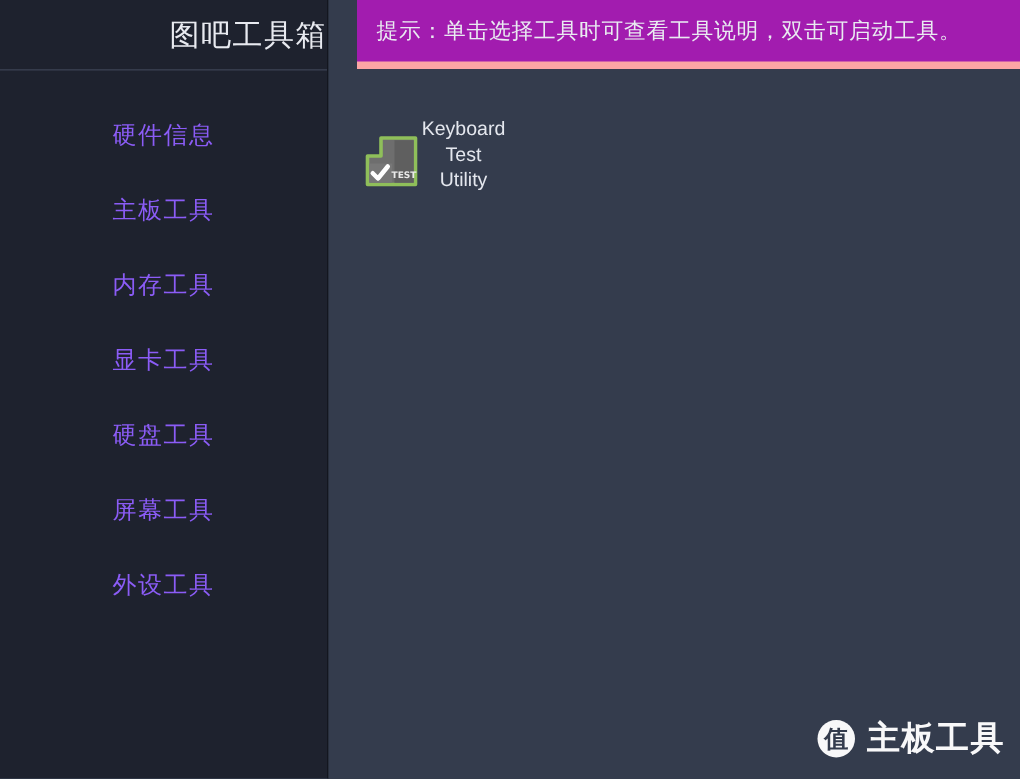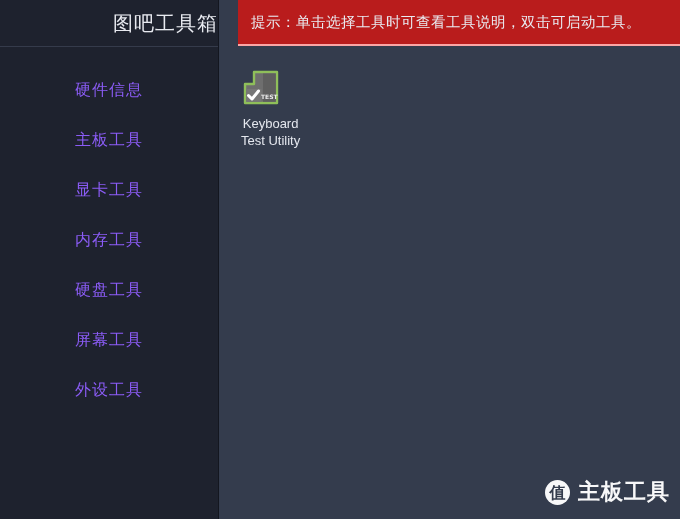--- a/index.html
+++ b/index.html
@@ -71,22 +71,22 @@
     height: 519px;
     background: #343c4d;
     overflow: hidden;
   }
   .tip-bar {
     position: absolute;
     left: 19px;
     top: 0;
     right: 0;
     height: 46px;
-    background: #b91c1c;
-    border-bottom: 2px solid #fca5a5;
+    background: #a21caf;
+    border-bottom: 5px solid #fca5a5;
     display: flex;
     align-items: center;
     box-sizing: border-box;
     text-align: center;
   }
   .tip-text {
     color: #e9ebf1;
     font-size: 14.5px;
     padding-left: 13px;
     letter-spacing: 0.5px;
@@ -99,22 +99,22 @@
     left: 10px;
     top: 56px;
     right: 0;
     bottom: 0;
     padding: 10px 0 0 12px;
     box-sizing: border-box;
   }
   .tool-item {
     width: 96px;
     display: flex;
-    flex-direction: column;
-    align-items: flex-start;
+    flex-direction: row;
+    align-items: flex-end;
     cursor: pointer;
     padding: 4px 0 0 0;
     user-select: none;
   }
   .tool-icon {
     width: 40px;
     height: 38px;
     position: relative;
   }
   .tool-label {
@@ -166,24 +166,24 @@
     <div class="sidebar-divider-glow"></div>
 
     <div class="sidebar-nav">
       <div class="nav-item">
         <span>硬件信息</span>
       </div>
       <div class="nav-item">
         <span>主板工具</span>
       </div>
       <div class="nav-item">
+        <span>内存工具</span>
+      </div>
+      <div class="nav-item">
         <span>显卡工具</span>
-      </div>
-      <div class="nav-item">
-        <span>内存工具</span>
       </div>
       <div class="nav-item">
         <span>硬盘工具</span>
       </div>
       <div class="nav-item">
         <span>屏幕工具</span>
       </div>
       <div class="nav-item">
         <span>外设工具</span>
       </div>

